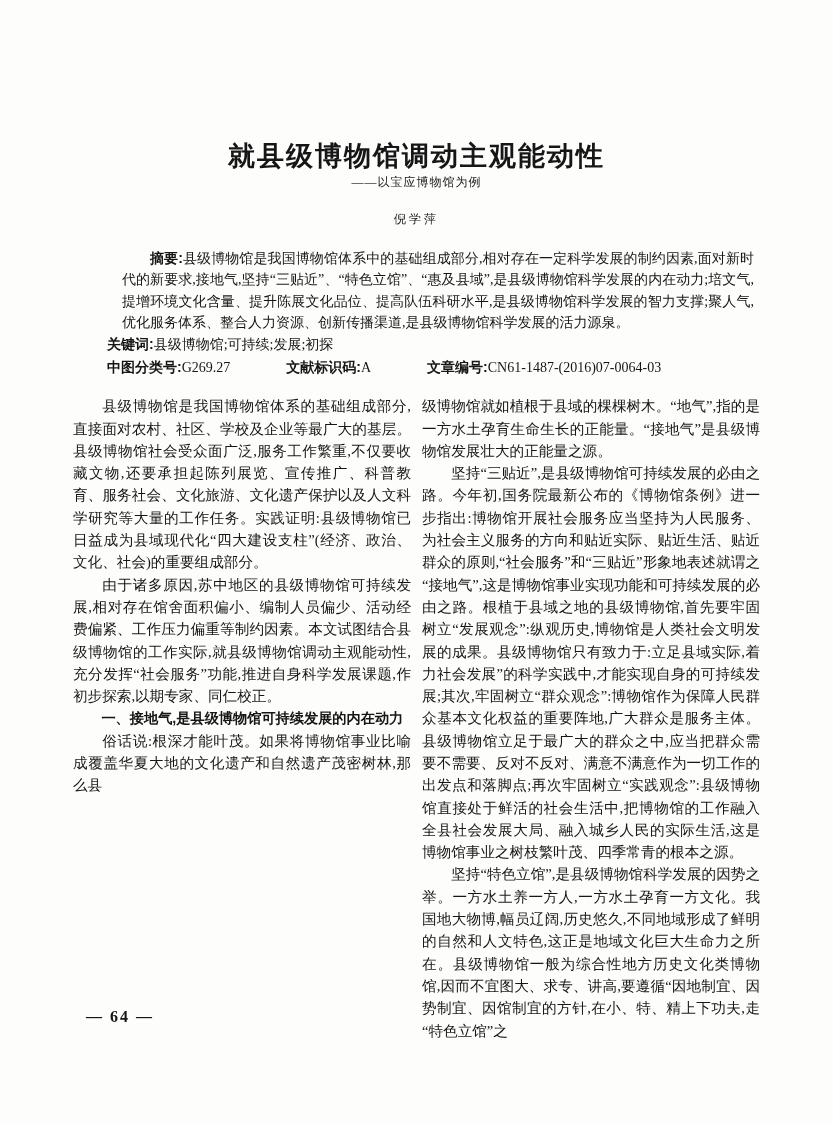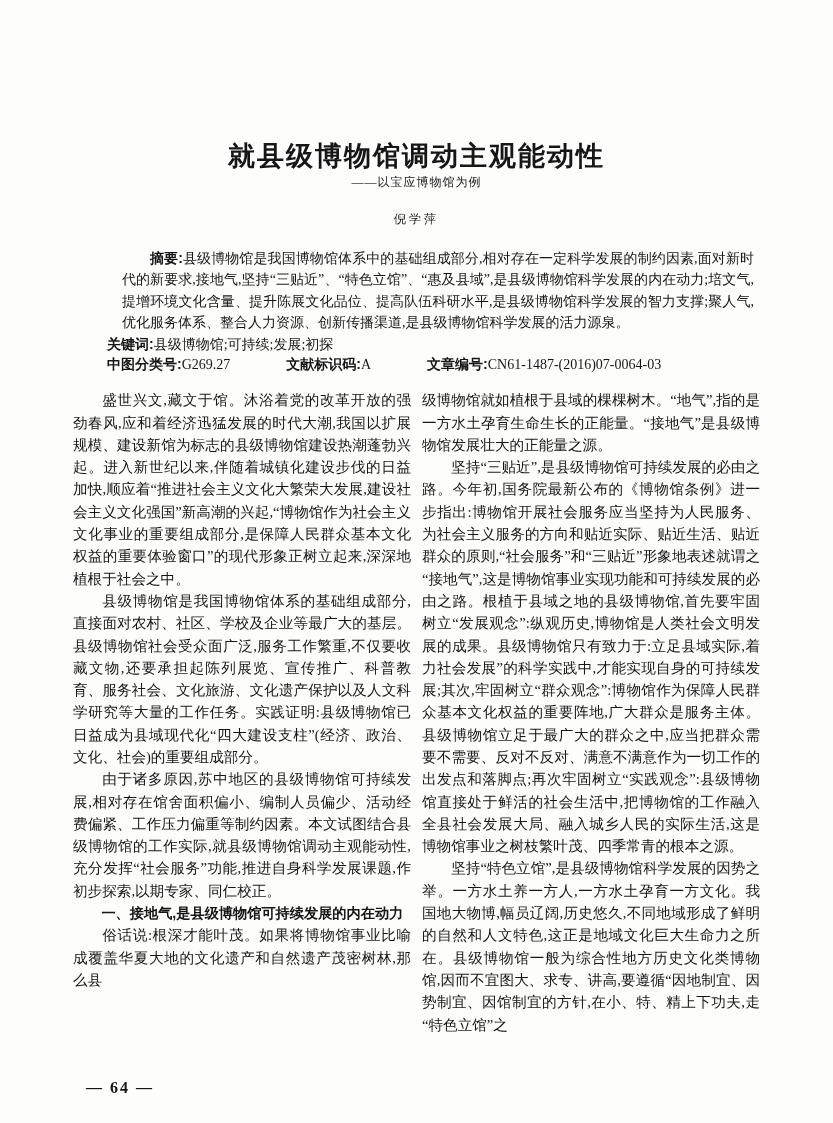--- a/index.html
+++ b/index.html
@@ -53,21 +53,21 @@
   }
   .keywords{
     padding:0 6px;
     font-size:14px;
     line-height:21.5px;
     text-indent:2em;
   }
   .meta-line{
     padding:0 6px;
     font-size:14px;
-    line-height:19px;
+    line-height:25px;
     text-indent:2em;
     white-space:nowrap;
   }
   .meta-line .meta-item{ margin-right:56px; }
   .meta-line .meta-item:last-child{ margin-right:0; }
   .columns{
     margin-top:15px;
     display:flex;
     gap:11px;
   }
@@ -84,21 +84,21 @@
   .para.noindent{ text-indent:0; }
   .para.heading{
     text-indent:2em;
     font-weight:bold;
     font-family:"Liberation Sans","DejaVu Sans",sans-serif;
     font-size:14.2px;
   }
   .page-number{
     position:absolute;
     left:86px;
-    top:1079px;
+    top:1008px;
     font-size:16px;
     font-weight:bold;
     letter-spacing:2px;
   }
 </style>
 </head>
 <body>
 
 <div class="page">
   <div class="content">
@@ -110,21 +110,20 @@
     <div class="abstract"><span class="b-label">摘要:</span><span>县级博物馆是我国博物馆体系中的基础组成部分,相对存在一定科学发展的制约因素,面对新时代的新要求,接地气,坚持“三贴近”、“特色立馆”、“惠及县域”,是县级博物馆科学发展的内在动力;培文气,提增环境文化含量、提升陈展文化品位、提高队伍科研水平,是县级博物馆科学发展的智力支撑;聚人气,优化服务体系、整合人力资源、创新传播渠道,是县级博物馆科学发展的活力源泉。</span></div>
 
     <div class="keywords"><span class="b-label">关键词:</span><span>县级博物馆;可持续;发展;初探</span></div>
 
     <div class="meta-line">
       <span class="meta-item"><span class="b-label">中图分类号:</span><span>G269.27</span></span><span class="meta-item"><span class="b-label">文献标识码:</span><span>A</span></span><span class="meta-item"><span class="b-label">文章编号:</span><span>CN61-1487-(2016)07-0064-03</span></span>
     </div>
 
     <div class="columns">
       <div class="col">
-          <p class="para ">盛世兴文,藏文于馆。沐浴着党的改革开放的强劲春风,应和着经济迅猛发展的时代大潮,我国以扩展规模、建设新馆为标志的县级博物馆建设热潮蓬勃兴起。进入新世纪以来,伴随着城镇化建设步伐的日益加快,顺应着“推进社会主义文化大繁荣大发展,建设社会主义文化强国”新高潮的兴起,“博物馆作为社会主义文化事业的重要组成部分,是保障人民群众基本文化权益的重要体验窗口”的现代形象正树立起来,深深地植根于社会之中。</p>
           <p class="para ">县级博物馆是我国博物馆体系的基础组成部分,直接面对农村、社区、学校及企业等最广大的基层。县级博物馆社会受众面广泛,服务工作繁重,不仅要收藏文物,还要承担起陈列展览、宣传推广、科普教育、服务社会、文化旅游、文化遗产保护以及人文科学研究等大量的工作任务。实践证明:县级博物馆已日益成为县域现代化“四大建设支柱”(经济、政治、文化、社会)的重要组成部分。</p>
           <p class="para ">由于诸多原因,苏中地区的县级博物馆可持续发展,相对存在馆舍面积偏小、编制人员偏少、活动经费偏紧、工作压力偏重等制约因素。本文试图结合县级博物馆的工作实际,就县级博物馆调动主观能动性,充分发挥“社会服务”功能,推进自身科学发展课题,作初步探索,以期专家、同仁校正。</p>
           <p class="para heading">一、接地气,是县级博物馆可持续发展的内在动力</p>
           <p class="para ">俗话说:根深才能叶茂。如果将博物馆事业比喻成覆盖华夏大地的文化遗产和自然遗产茂密树林,那么县</p>
         </div>
       <div class="col">
           <p class="para noindent">级博物馆就如植根于县域的棵棵树木。“地气”,指的是一方水土孕育生命生长的正能量。“接地气”是县级博物馆发展壮大的正能量之源。</p>
           <p class="para ">坚持“三贴近”,是县级博物馆可持续发展的必由之路。今年初,国务院最新公布的《博物馆条例》进一步指出:博物馆开展社会服务应当坚持为人民服务、为社会主义服务的方向和贴近实际、贴近生活、贴近群众的原则,“社会服务”和“三贴近”形象地表述就谓之“接地气”,这是博物馆事业实现功能和可持续发展的必由之路。根植于县域之地的县级博物馆,首先要牢固树立“发展观念”:纵观历史,博物馆是人类社会文明发展的成果。县级博物馆只有致力于:立足县域实际,着力社会发展”的科学实践中,才能实现自身的可持续发展;其次,牢固树立“群众观念”:博物馆作为保障人民群众基本文化权益的重要阵地,广大群众是服务主体。县级博物馆立足于最广大的群众之中,应当把群众需要不需要、反对不反对、满意不满意作为一切工作的出发点和落脚点;再次牢固树立“实践观念”:县级博物馆直接处于鲜活的社会生活中,把博物馆的工作融入全县社会发展大局、融入城乡人民的实际生活,这是博物馆事业之树枝繁叶茂、四季常青的根本之源。</p>
           <p class="para ">坚持“特色立馆”,是县级博物馆科学发展的因势之举。一方水土养一方人,一方水土孕育一方文化。我国地大物博,幅员辽阔,历史悠久,不同地域形成了鲜明的自然和人文特色,这正是地域文化巨大生命力之所在。县级博物馆一般为综合性地方历史文化类博物馆,因而不宜图大、求专、讲高,要遵循“因地制宜、因势制宜、因馆制宜的方针,在小、特、精上下功夫,走“特色立馆”之</p>
         </div>

